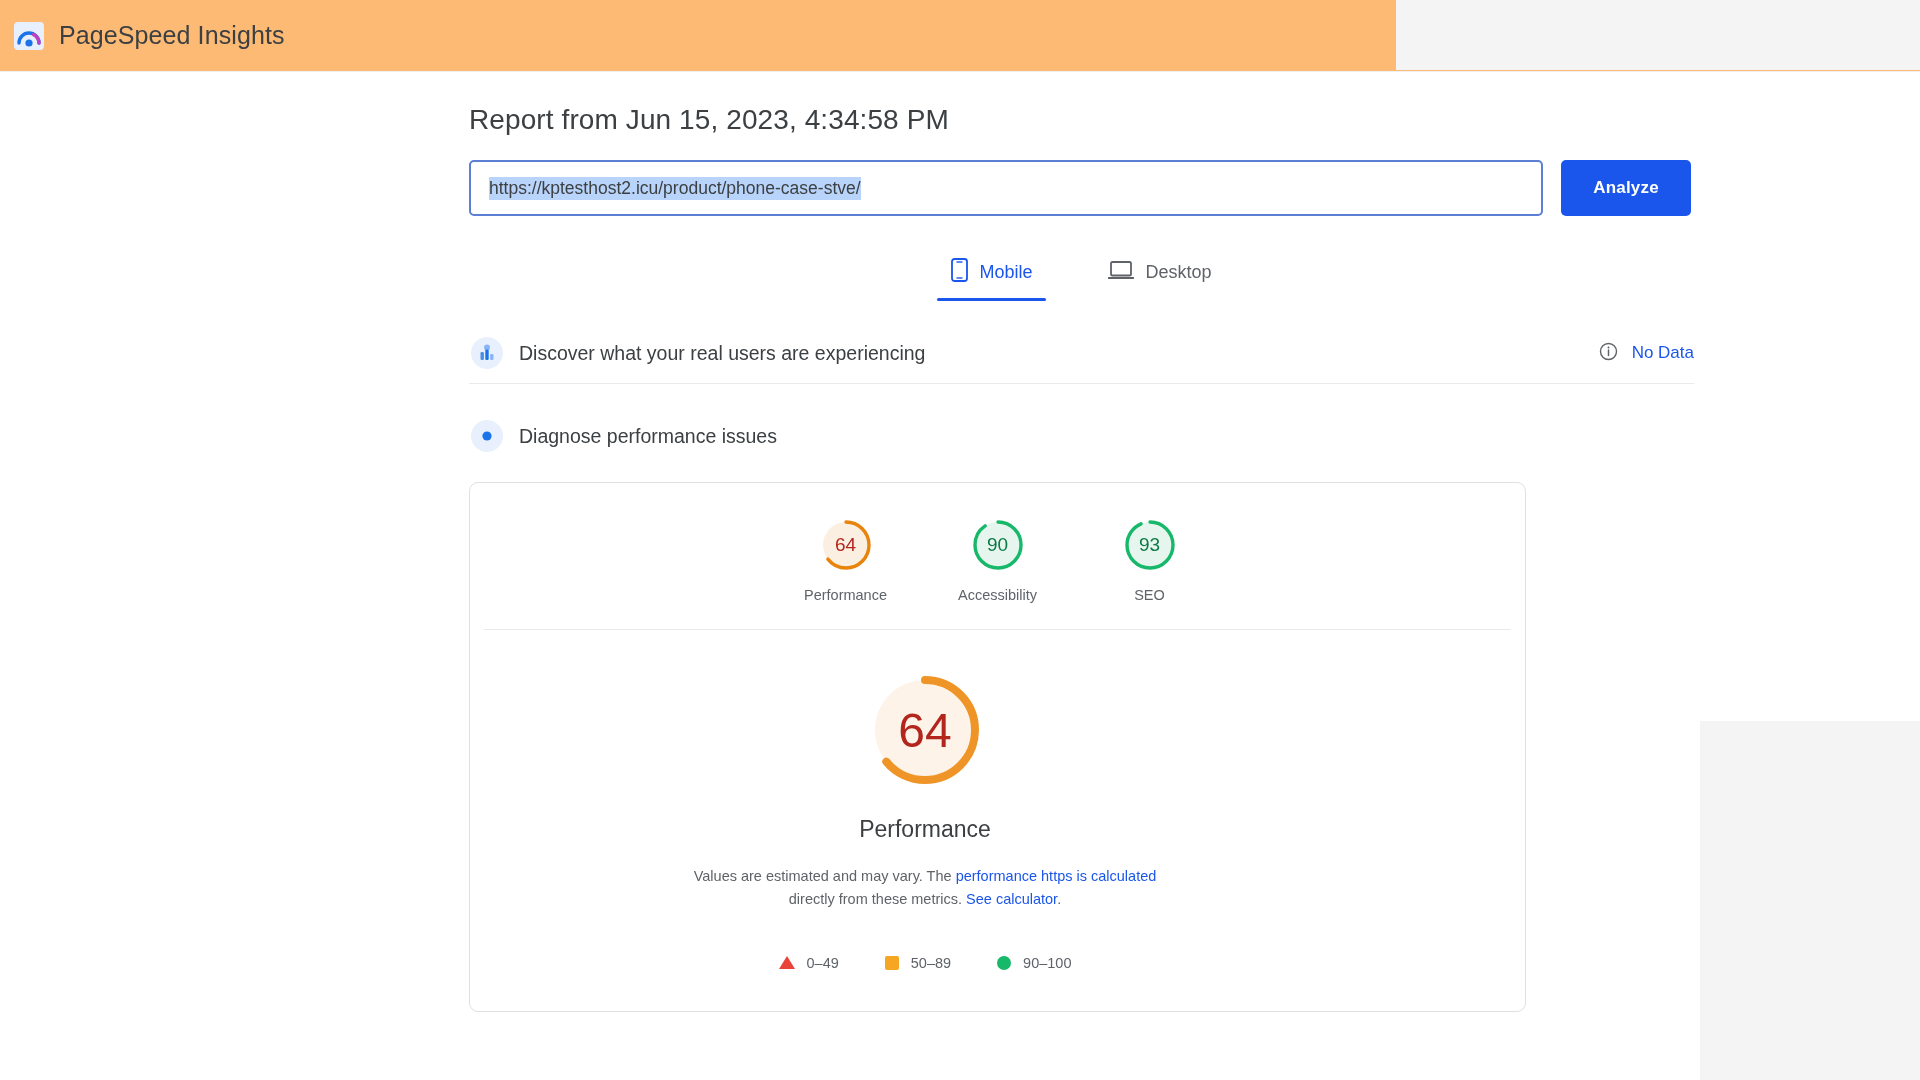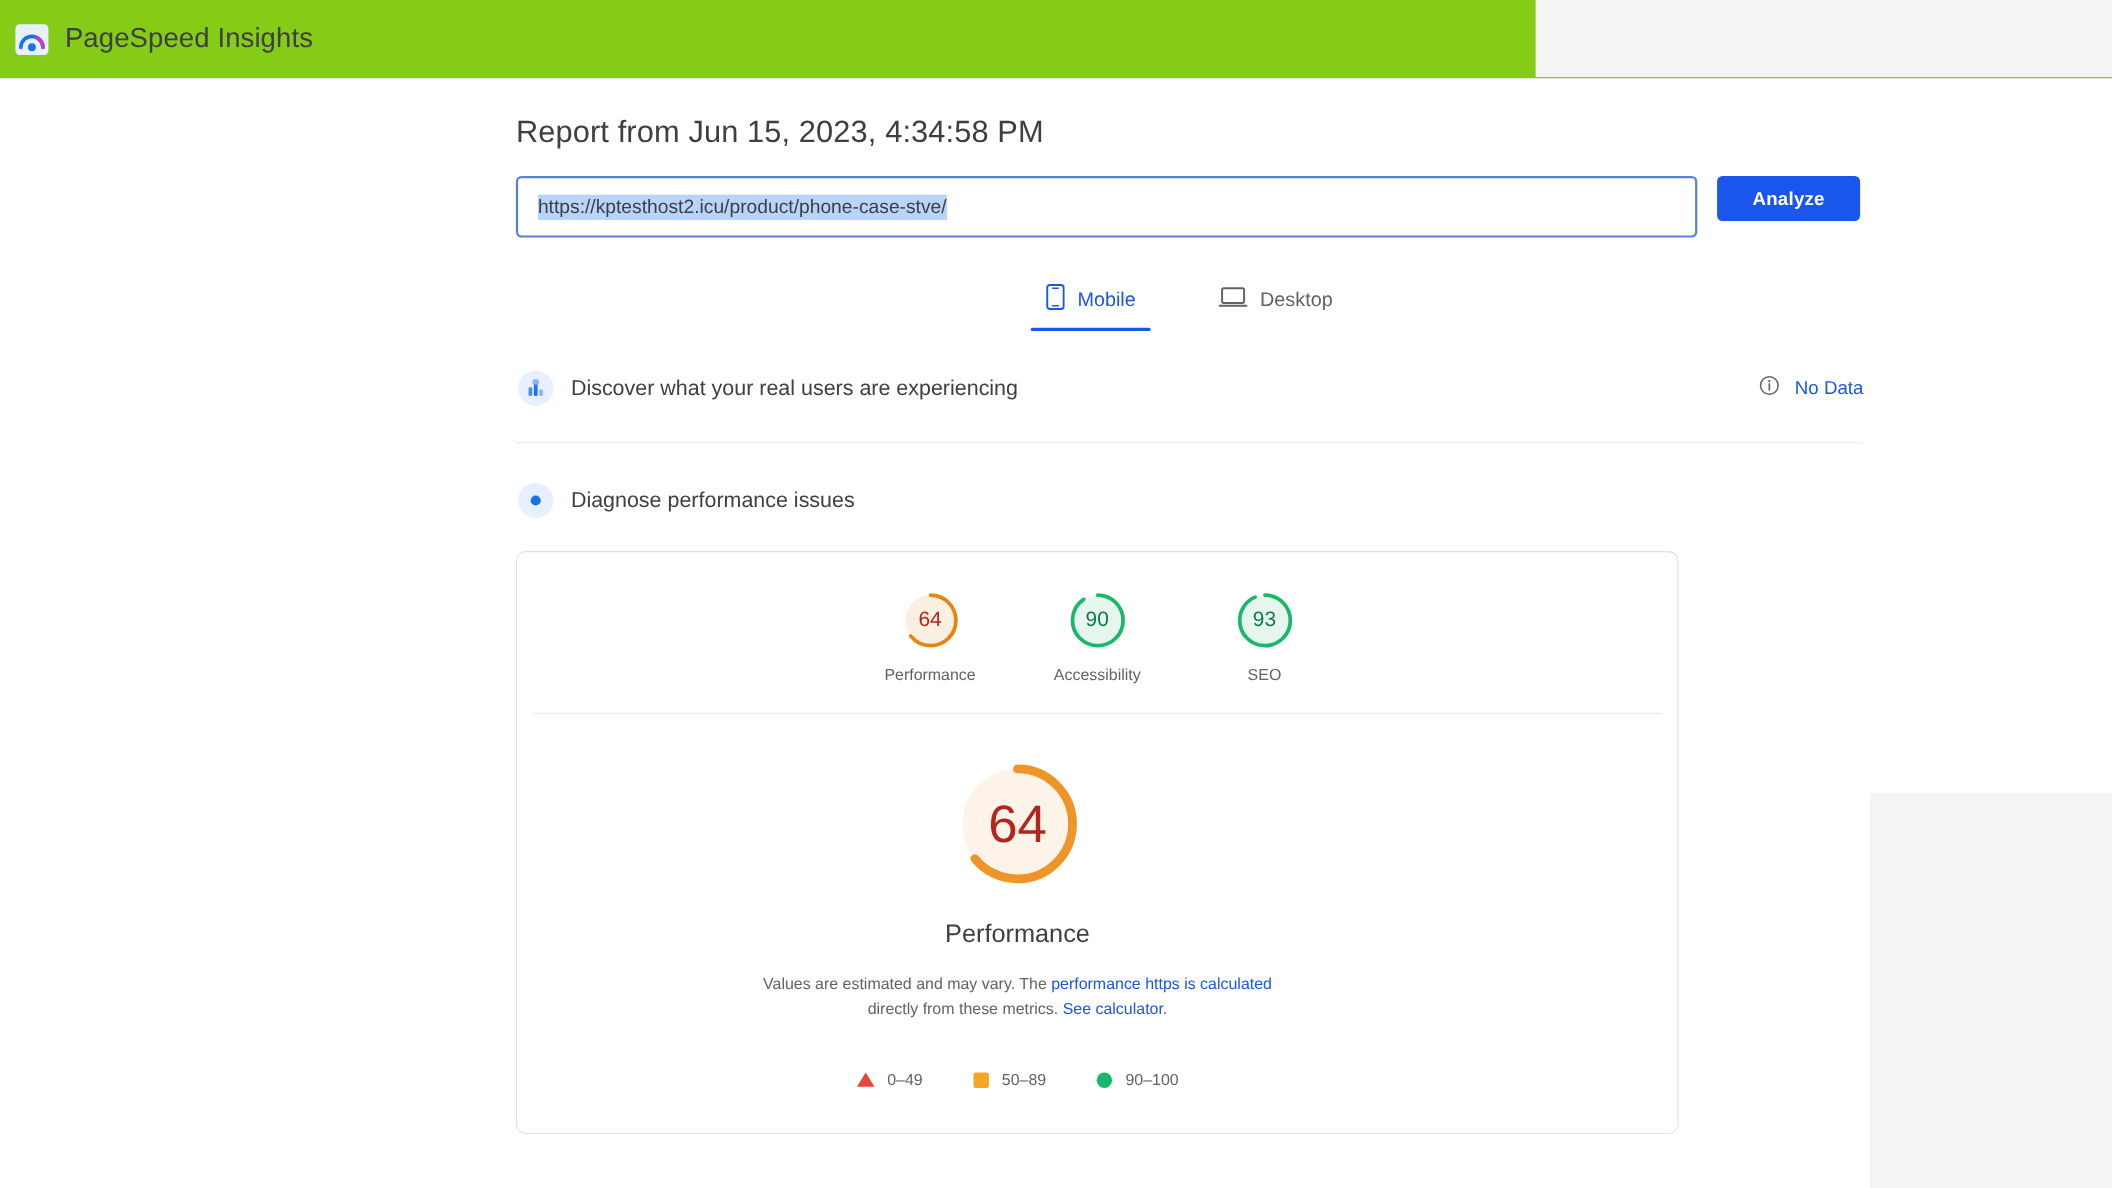--- a/index.html
+++ b/index.html
@@ -8,21 +8,21 @@
     background: #ffffff;
     font-family: "Liberation Sans", sans-serif;
     overflow: hidden;
   }
   body { position: relative; }
 
   
   .topbar {
     position: absolute; top: 0; left: 0;
     width: 1920px; height: 72px;
-    background: #84cc16;
+    background: #fdba74;
     display: flex; align-items: center;
     border-bottom: 1px solid #f0f0f0;
   }
   .topbar-grey-panel {
     position: absolute; top: 0; left: 1396px;
     width: 524px; height: 70px;
     background: #f4f4f4;
   }
   .brand {
     display: flex; align-items: center;
@@ -58,21 +58,21 @@
     background: #fff;
   }
   .url-text {
     font-size: 17.5px; color: #3c4043;
     background: #b9d4fb;
     padding: 1px 0;
     white-space: nowrap;
   }
   .analyze-btn {
     margin-left: 18px;
-    width: 130px; height: 41px;
+    width: 130px; height: 56px;
     background: #1a56eb;
     color: #ffffff;
     border: none; border-radius: 5px;
     font-size: 17px; font-weight: bold;
     font-family: "Liberation Sans", sans-serif;
     cursor: pointer;
     letter-spacing: 0.2px;
   }
 
   
@@ -90,21 +90,21 @@
   .tab.inactive { color: #5f6368; }
   .tab.active::after {
     content: ""; position: absolute;
     left: 0; right: 0; bottom: 0; height: 3.5px;
     background: #1a56eb; border-radius: 2px;
   }
 
   
   .section-row {
     display: flex; align-items: center;
-    margin-top: 34px; padding-bottom: 31px;
+    margin-top: 34px; padding-bottom: 12px;
     border-bottom: 1px solid #e8eaed;
   }
   .section-row.no-border { border-bottom: none; padding-bottom: 0; }
   .section-icon-wrap {
     width: 36px; height: 36px; flex: 0 0 36px;
     display: flex; align-items: center; justify-content: center;
     margin-right: 14px;
   }
   .section-label { font-size: 19.5px; color: #3c4043; }
   .nodata {

